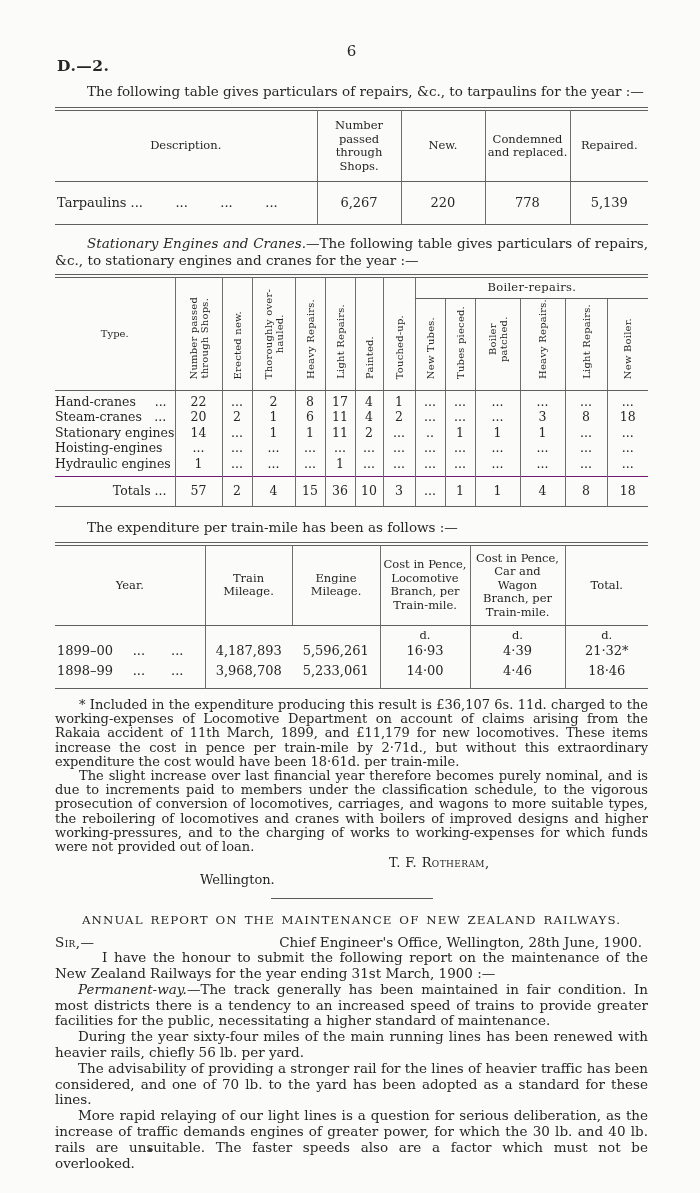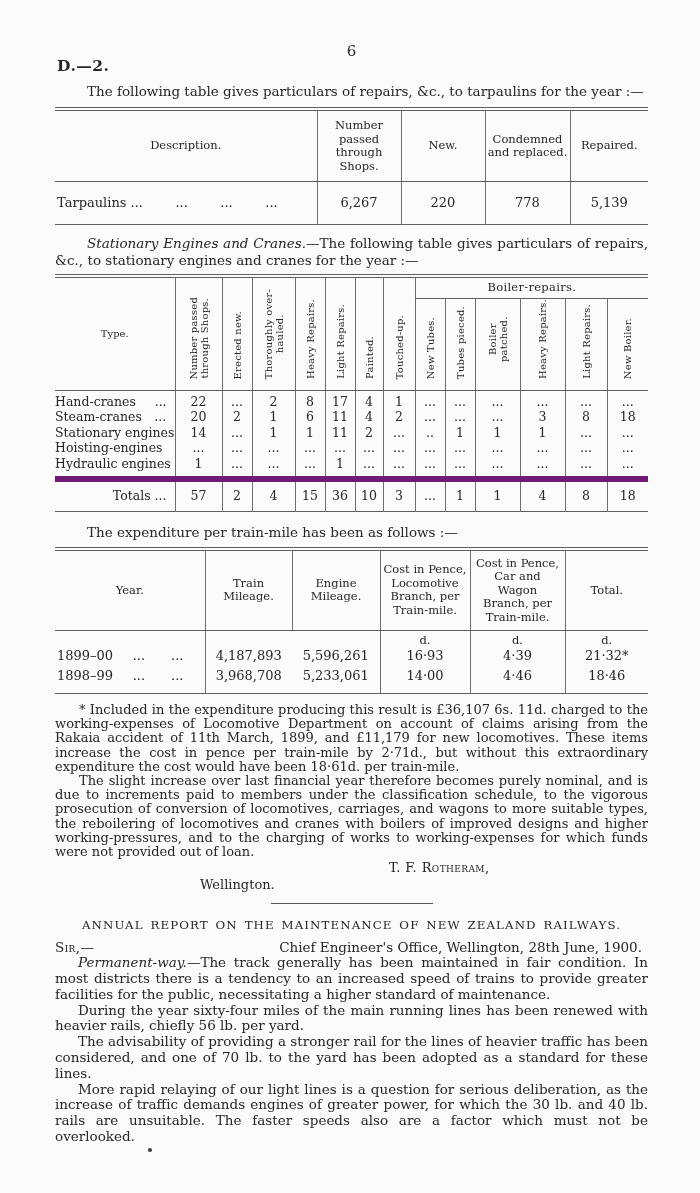--- a/index.html
+++ b/index.html
@@ -50,21 +50,21 @@
     writing-mode: vertical-rl;
     transform: rotate(180deg);
     white-space: pre-line;
     line-height: 11px;
     letter-spacing: 0.2px;
   }
   .vert.h100 { max-height: 96px; }
   .vert.h80  { max-height: 80px; }
   .t2 .first td { padding-top: 3px; }
   .t2 .last td { padding-bottom: 5px; }
-  .t2 .totals td { border-top: 6px solid #701a75; padding: 6px 1px 7px 1px; }
+  .t2 .totals td { border-top: 1px solid #701a75; padding: 6px 1px 7px 1px; }
   .t2 .totals .tlab { text-align: right; padding-right: 8px; }
 
   
   .t3 thead th { padding: 6px 3px; height: 58px; }
   .t3 .unit td { font-size: 11.5px; padding-top: 3px; line-height: 12px; }
   .t3 tbody .data td { padding: 1px 2px 2px 2px; line-height: 17px; }
   .t3 tbody .lastrow td { padding-bottom: 9px; }
   .t3 .nl { border-left: none; }
 
   
@@ -343,20 +343,21 @@
 
   <hr class="divider">
 
   <div class="appendix">
     <h2 class="apx-sub">ANNUAL REPORT ON THE MAINTENANCE OF NEW ZEALAND RAILWAYS.</h2>
     <div class="sir-line">
       <span class="sc">Sir,—</span>
       <span>Chief Engineer's Office, Wellington, 28th June, 1900.</span>
     </div>
     <div class="apx-body">
+      <p class="deep">I have the honour to submit the following report on the maintenance of the New Zealand Railways for the year ending 31st March, 1900 :—</p>
       <p><span class="it">Permanent-way.</span><span>—The track generally has been maintained in fair condition.  In most districts there is a tendency to an increased speed of trains to provide greater facilities for the public, necessitating a higher standard of maintenance.</span></p>
       <p>During the year sixty-four miles of the main running lines has been renewed with heavier rails, chiefly 56 lb. per yard.</p>
       <p>The advisability of providing a stronger rail for the lines of heavier traffic has been considered, and one of 70 lb. to the yard has been adopted as a standard for these lines.</p>
       <p>More rapid relaying of our light lines is a question for serious deliberation, as the increase of traffic demands engines of greater power, for which the 30 lb. and 40 lb. rails are unsuitable.  The faster speeds also are a factor which must not be overlooked.</p>
 
     </div>
   </div>
 
 </div>
 

